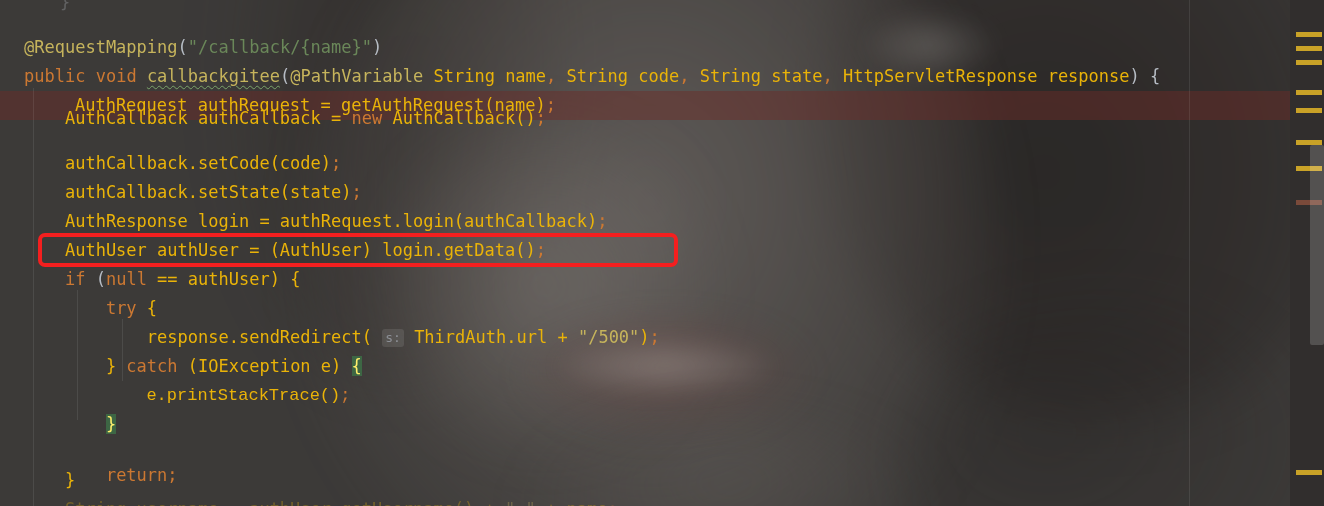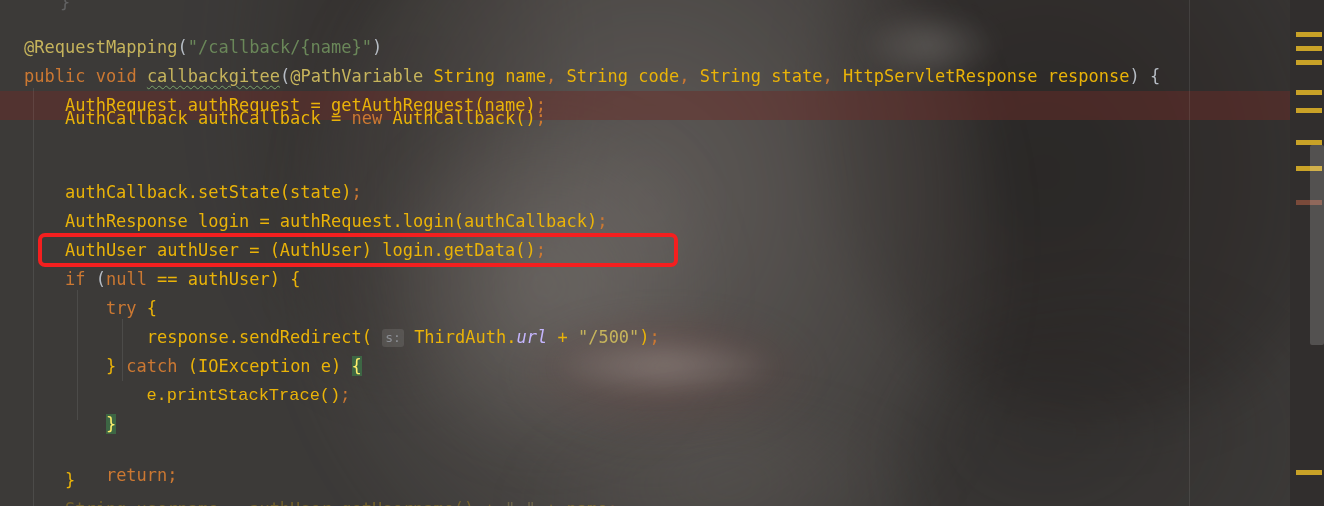--- a/index.html
+++ b/index.html
@@ -141,21 +141,21 @@
   
   .t-annot    { color: #c6b45c; }
   .t-kw       { color: #cc7832; margin-top: 48px; }
   .t-str      { color: #6a8759; }
   .t-str2     { color: #c6b45c; }
   .t-ident    { color: #eab308; }
   .t-method   { color: #c6b45c; }
   .t-punct    { color: #b6bcc4; }
   .t-semi     { color: #cc7832; }
   .t-comma    { color: #cc7832; }
-  .t-field    { color: #c4b5fd; font-style: italic; }
+  .t-field    { color: #eab308; }
   .t-brace-hl { color: #ffef6b; background: rgba(61,110,70,0.85); }
 
   
   .wavy {
     text-decoration: underline;
     text-decoration-style: wavy;
     text-decoration-color: #7aa36a;
     text-decoration-thickness: 1px;
     text-underline-offset: 3px;
   }
@@ -227,22 +227,23 @@
     <div id="guide-layer">
         <div class="indent-guide" style="left: 33px; top: 88px; height: 418px;"></div>
         <div class="indent-guide" style="left: 77px; top: 290px; height: 130px;"></div>
         <div class="indent-guide" style="left: 122px; top: 319px; height: 62px;"></div>
       </div>
     <div class="margin-guide" id="margin-guide" style="left: 1189px;"></div>
     <div class="code-layer" id="code-layer">
         <div class="line faded" style="top: -12px; padding-left: 60px;"><span class="t-punct">}</span></div>
         <div class="line" style="top: 33px; padding-left: 24px;"><span class="t-annot">@RequestMapping</span><span class="t-punct">(</span><span class="t-str">"/callback/{name}"</span><span class="t-punct">)</span></div>
         <div class="line" style="top: 62px; padding-left: 24px;"><span class="t-kw">public</span><span class="t-punct"> </span><span class="t-kw">void</span><span class="t-punct"> </span><span class="t-method wavy">callbackgitee</span><span class="t-punct">(</span><span class="t-annot">@PathVariable</span><span class="t-ident"> String name</span><span class="t-comma">,</span><span class="t-ident"> String code</span><span class="t-comma">,</span><span class="t-ident"> String state</span><span class="t-comma">,</span><span class="t-ident"> HttpServletResponse response</span><span class="t-punct">) {</span></div>
-        <div class="line" style="top: 91px; padding-left: 24px;"><span class="t-ident">    AuthRequest authRequest = getAuthRequest(name)</span><span class="t-semi">;</span></div>
+        <div class="line" style="top: 91px; padding-left: 24px; margin-left: 10px;"><span class="t-ident">    AuthRequest authRequest = getAuthRequest(name)</span><span class="t-semi">;</span></div>
         <div class="line" style="top: 104px; padding-left: 24px;"><span class="t-ident">    AuthCallback authCallback = </span><span class="t-kw">new</span><span class="t-ident"> AuthCallback()</span><span class="t-semi">;</span></div>
+        <div class="line" style="top: 149px; padding-left: 24px;"><span class="t-ident">    authCallback.setCode(code)</span><span class="t-semi">;</span></div>
         <div class="line" style="top: 178px; padding-left: 24px;"><span class="t-ident">    authCallback.setState(state)</span><span class="t-semi">;</span></div>
         <div class="line" style="top: 207px; padding-left: 24px;"><span class="t-ident">    AuthResponse login = authRequest.login(authCallback)</span><span class="t-semi">;</span></div>
         <div class="line" style="top: 236px; padding-left: 24px;"><span class="t-ident">    AuthUser authUser = (AuthUser) login.getData()</span><span class="t-semi">;</span></div>
         <div class="line" style="top: 265px; padding-left: 24px;"><span class="t-punct">    </span><span class="t-kw">if</span><span class="t-punct"> (</span><span class="t-kw">null</span><span class="t-ident"> == authUser) {</span></div>
         <div class="line" style="top: 294px; padding-left: 24px;"><span class="t-punct">        </span><span class="t-kw">try</span><span class="t-ident"> {</span></div>
         <div class="line" style="top: 323px; padding-left: 24px;"><span class="t-ident">            response.sendRedirect( </span><span class="param-hint">s:</span><span class="t-ident"> ThirdAuth.</span><span class="t-field">url</span><span class="t-ident"> + </span><span class="t-str2">"/500"</span><span class="t-ident">)</span><span class="t-semi">;</span></div>
         <div class="line" style="top: 352px; padding-left: 24px;"><span class="t-ident">        } </span><span class="t-kw">catch</span><span class="t-ident"> (IOException e) </span><span class="t-brace-hl">{</span></div>
         <div class="line" style="top: 381px; padding-left: 24px; font-family: Liberation Mono, monospace;"><span class="t-ident">            e.printStackTrace()</span><span class="t-semi">;</span></div>
         <div class="line" style="top: 410px; padding-left: 24px;"><span class="t-punct">        </span><span class="t-brace-hl">}</span></div>
         <div class="line" style="top: 461px; padding-left: 24px;"><span class="t-punct">        </span><span class="t-kw">return</span><span class="t-semi">;</span></div>

